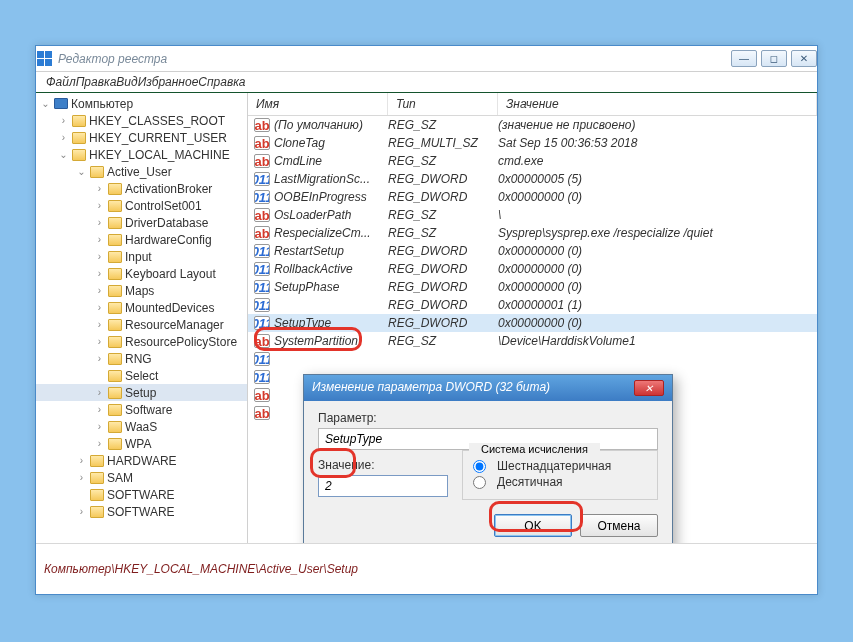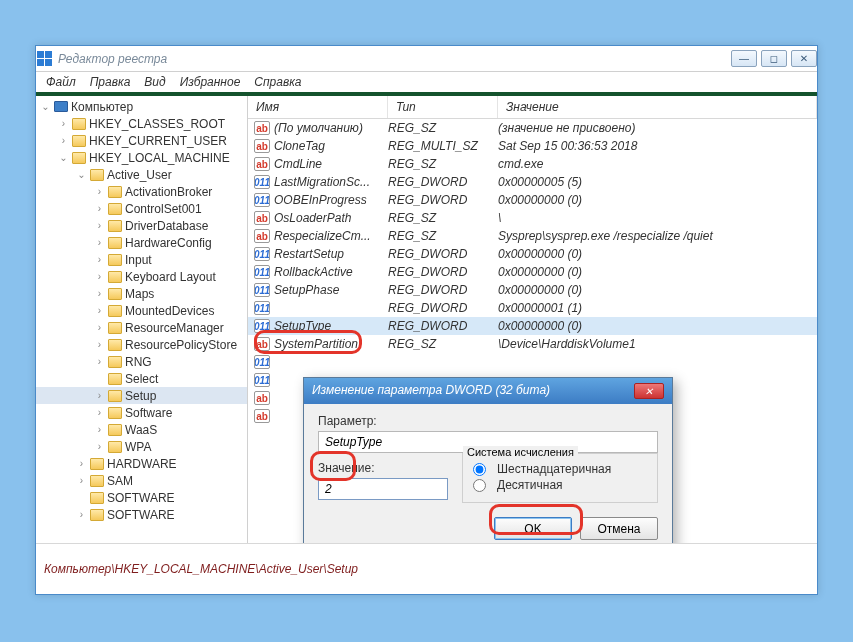--- a/index.html
+++ b/index.html
@@ -4,53 +4,53 @@
 <style>
 *{box-sizing:border-box;margin:0;padding:0;font-family:"Segoe UI",Tahoma,sans-serif;font-size:12px}
 body{background:#89c1ed;padding:45px 35px;width:853px;height:642px;overflow:hidden}
 .window{background:#fff;border:1px solid #4a8ac9;width:100%;height:550px;display:flex;flex-direction:column;box-shadow:0 0 8px rgba(0,0,0,.15)}
 .titlebar{display:flex;align-items:center;padding:4px 0;background:#fff;border-bottom:1px solid #d0d0d0}
 .titlebar .icon{width:16px;height:16px;margin-right:6px;display:flex;flex-wrap:wrap}
 .titlebar .icon span{width:7px;height:7px;background:#2c7cd4;margin:.5px}
 .title{color:#7a8a9a;font-style:italic}
 .winbtns{margin-left:auto;display:flex;gap:4px}
 .winbtn{width:26px;height:17px;border:1px solid #8aa3bd;border-radius:2px;background:linear-gradient(#f4f9fe,#d7e6f5);display:flex;align-items:center;justify-content:center;font-size:10px;color:#3a5a7a}
-.menubar{display:flex;gap:14px;padding:3px 10px;border-bottom:4px solid #14532d;font-style:italic;color:#333}
+.menubar{display:flex;padding:3px 10px;border-bottom:1px solid #14532d;font-style:italic;color:#333}
 .menubar span{cursor:default}
 .content{flex:1;display:flex;overflow:hidden;position:relative}
 .tree{width:212px;border-right:1px solid #d0d0d0;overflow:hidden;padding:2px 0;color:#333}
 .tree .row{display:flex;align-items:center;height:17px;white-space:nowrap;padding-left:4px}
 .tree .chev{width:11px;display:inline-flex;justify-content:center;color:#888;font-size:10px}
 .tree .fold{width:14px;height:12px;background:linear-gradient(#ffe9a8,#f5c95b);border:1px solid #d4a935;border-radius:1px;margin:0 3px;flex-shrink:0}
 .tree .comp{width:14px;height:11px;background:#3d7fc8;border:1px solid #2a5a9a;border-radius:1px;margin:0 3px}
 .tree .sel{background:#dce6f2}
 .list{flex:1;overflow:hidden}
 .list-hdr{display:flex;border-bottom:1px solid #d8d8d8;background:#fff}
 .list-hdr div{padding:4px 8px;border-right:1px solid #e4e4e4;font-style:italic;color:#333}
 .c1{width:140px}.c2{width:110px}.c3{flex:1}
 .list-body .lr{display:flex;align-items:center;height:18px;color:#333}
 .list-body .lr.hl{background:#d6e8f8}
-.list-body .lr .ic{width:16px;height:14px;margin:0 4px 0 6px;border:1px solid #999;border-radius:2px;display:flex;align-items:center;justify-content:center;font-size:10px;font-weight:bold;flex-shrink:0}
+.list-body .lr .ic{width:16px;height:14px;margin:0 4px 0 6px;border:1px solid #999;border-radius:2px;display:flex;align-items:center;justify-content:center;font-size:13px;font-weight:bold;flex-shrink:0}
 .ic.ab{background:#fff;color:#d43a2c}
 .ic.nm{background:#fff;color:#2c6cd4}
 .lr .nm{width:114px;white-space:nowrap;overflow:hidden;text-overflow:ellipsis;font-style:italic}
 .lr .tp{width:110px;font-style:italic}
 .lr .vl{font-style:italic}
 .statusbar{border-top:1px solid #d8d8d8;padding:18px 8px;font-style:italic;color:#7f1d1d;background:#fff}
 .ring{position:absolute;border:3px solid #e3342a;border-radius:10px;pointer-events:none;z-index:50}
 .dialog{position:absolute;left:267px;top:370px;width:370px;background:#f0f0f0;border:1px solid #5a7a9a;box-shadow:4px 4px 12px rgba(0,0,0,.3);z-index:20}
 .dlg-title{background:linear-gradient(#5fa4e0,#3c7cc4);color:#fff;padding:5px 8px;display:flex;font-style:italic}
 .dlg-close{margin-left:auto;width:30px;height:16px;background:linear-gradient(#e77,#c33);border:1px solid #a22;border-radius:2px;color:#fff;display:flex;align-items:center;justify-content:center;font-size:10px}
 .dlg-body{padding:10px 14px 14px}
 .dlg-body label{display:block;margin-bottom:3px;color:#333}
 .param-box{border:1px solid #b8b8b8;background:#fff;padding:3px 6px;margin-bottom:8px;font-style:italic}
 .dlg-row{display:flex;gap:14px}
 .val-input{border:1px solid #7a9ac4;background:#fff;padding:3px 6px;width:130px;height:22px;font-style:italic}
 .radiogrp{border:1px solid #cfcfcf;padding:6px 10px 8px;flex:1;position:relative;margin-top:-8px}
-.radiogrp .lg{position:absolute;top:-8px;left:0;background:#f0f0f0;padding:0 4px;font-size:11px}
+.radiogrp .lg{position:absolute;top:-8px;left:6px;background:#f0f0f0;padding:0 12px;font-size:11px}
 .radiogrp label{display:flex;align-items:center;gap:11px;margin:2px 0;font-size:11px}
 .dlg-btns{display:flex;justify-content:flex-end;gap:8px;margin-top:14px}
 .dlg-btns button{width:78px;height:23px;border:1px solid #8a8a8a;background:linear-gradient(#fdfdfd,#e4e4e4);border-radius:2px;cursor:pointer}
 .dlg-btns .ok{border:1px solid #3c7cc4;box-shadow:0 0 0 1px #8cc4f0 inset}
 </style>
 </head>
 <body>
 
 <div class="window">
   <div class="titlebar">

